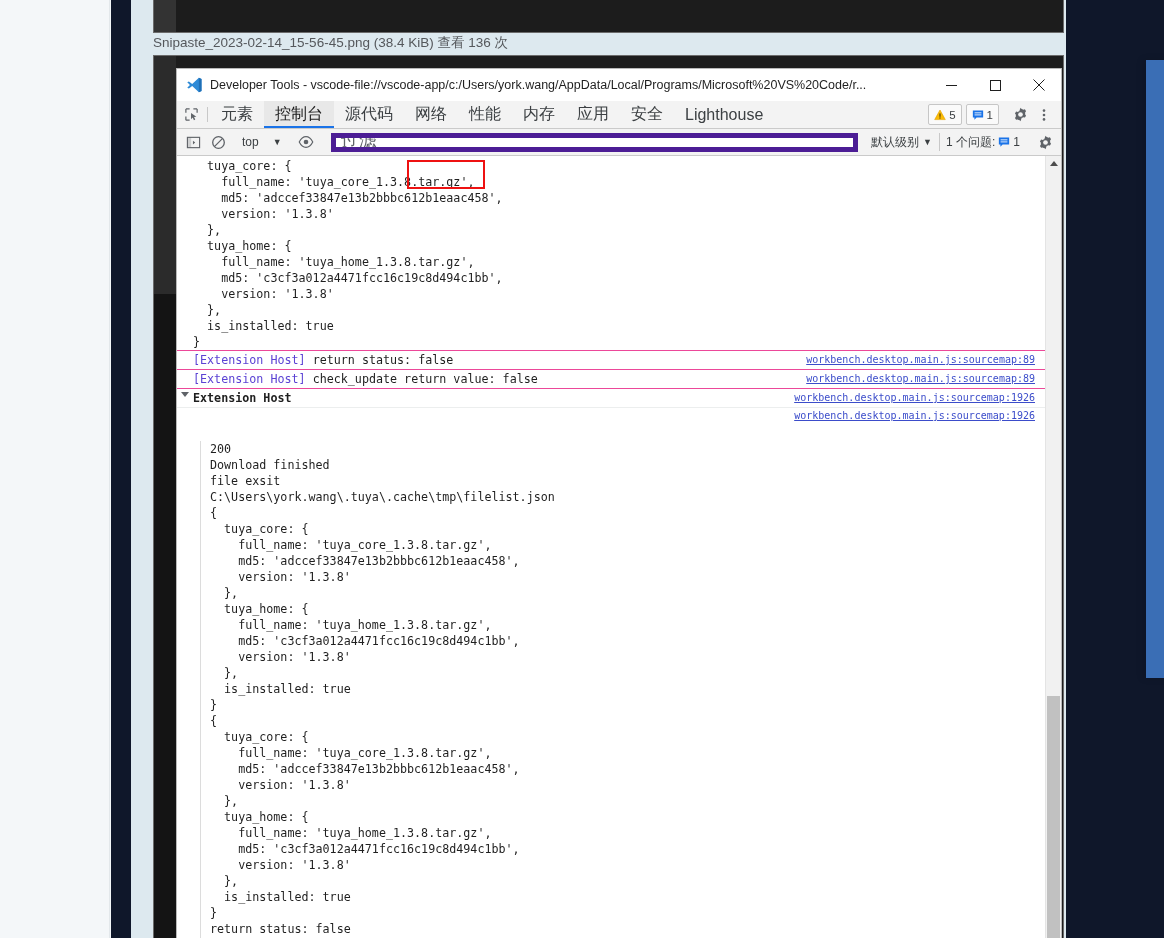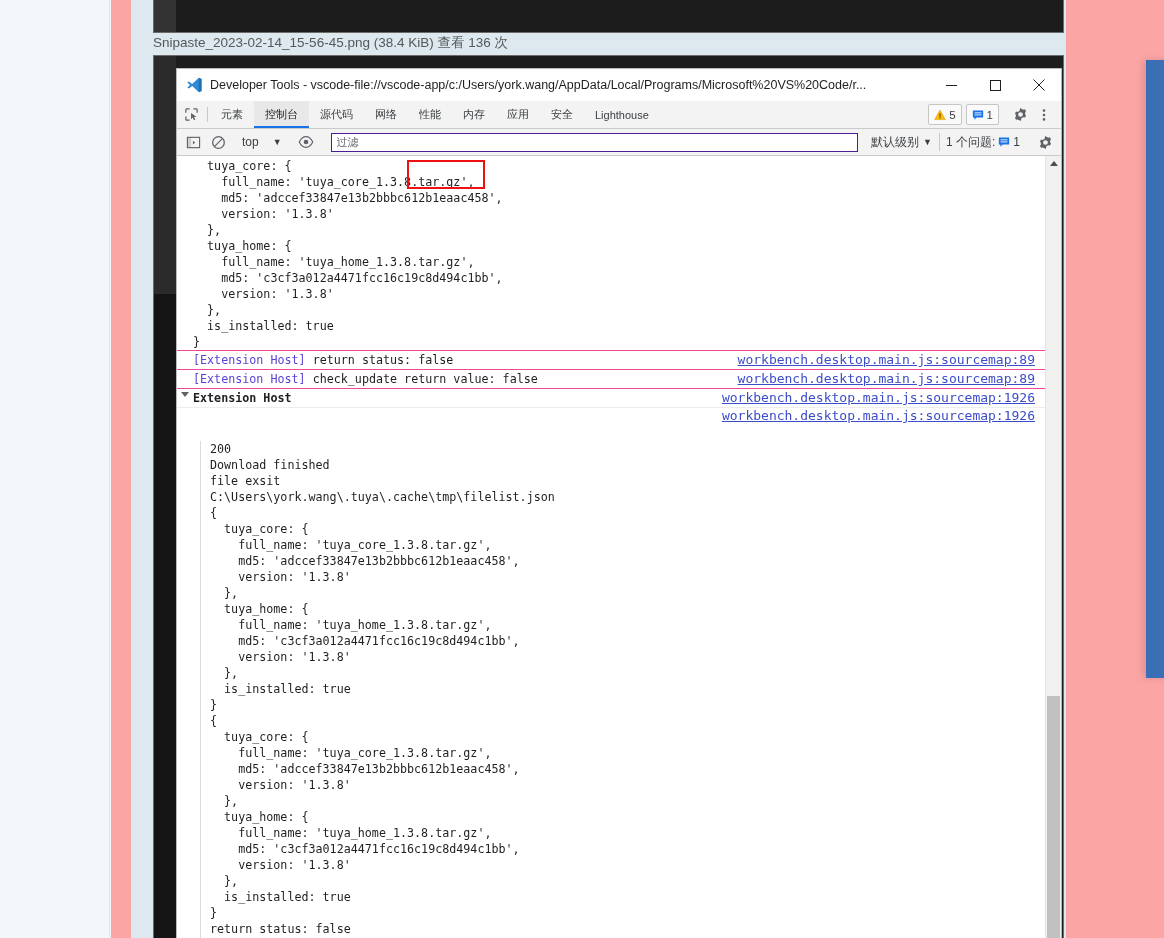--- a/index.html
+++ b/index.html
@@ -21,21 +21,21 @@
     left: 0; top: 0;
     width: 110px; height: 938px;
     background: #f4f7f9;
     border-right: 1px solid #e3e8eb;
     box-sizing: border-box;
   }
   #post-body {
     position: absolute;
     left: 111px; top: 0;
     width: 1053px; height: 938px;
-    background: #fca5a5;
+    background: #0f172a;
   }
   #attachment-region {
     position: absolute;
     left: 20px; top: 0;
     width: 935px;
     height: 938px;
     background: #dde9ef;
     box-sizing: border-box;
   }
 
@@ -175,21 +175,21 @@
   .tabbar-sep {
     width: 1px;
     background: #c8c8c8;
     margin: 6px 2px;
     flex: none;
   }
   .dt-tab {
     padding: 0 11px;
     display: flex;
     align-items: center;
-    font-size: 11px;
+    font-size: 16px;
     color: #3c4043;
     white-space: nowrap;
     position: relative;
     flex: none;
   }
   .dt-tab.active {
     background: #e8e8e8;
     color: #1a1a1a;
   }
   .dt-tab.active::after {
@@ -246,27 +246,27 @@
     font-size: 12px;
     color: #3c4043;
     padding: 0 5px;
     height: 20px;
     white-space: nowrap;
   }
   #filter-input {
     flex: 1;
     height: 19px;
     margin: 0 6px;
-    border: 1px solid #4c1d95;
+    border: 5px solid #4c1d95;
     background: #ffffff;
-    font-size: 11px;
+    font-size: 18px;
     color: #3c4043;
     padding: 0 5px;
     box-sizing: border-box;
-    font-family: Liberation Sans, sans-serif;
+    font-family: Liberation Mono, monospace;
   }
   #filter-input::placeholder { color: #5f6368; opacity: 1; }
   #level-select {
     display: flex;
     align-items: center;
     gap: 4px;
     font-size: 12px;
     color: #3c4043;
     padding: 0 6px;
     white-space: nowrap;
@@ -310,21 +310,21 @@
   .msg-row.bordered {
     border-bottom: 1px solid #eceeee;
     border-top: 1px solid #ec4899;
     margin-top: -1px;
   }
   .msg-row .src-link {
     position: absolute;
     right: 10px;
     top: 1px;
     font-family: "DejaVu Sans Mono", monospace;
-    font-size: 13px;
+    font-size: 10px;
     color: #3b4cca;
     text-decoration: underline;
     white-space: nowrap;
   }
   .ext-prefix { color: #5b42d4; }
   .group-title {
     font-weight: bold;
     color: #1f1f1f;
   }
   .disclosure {

